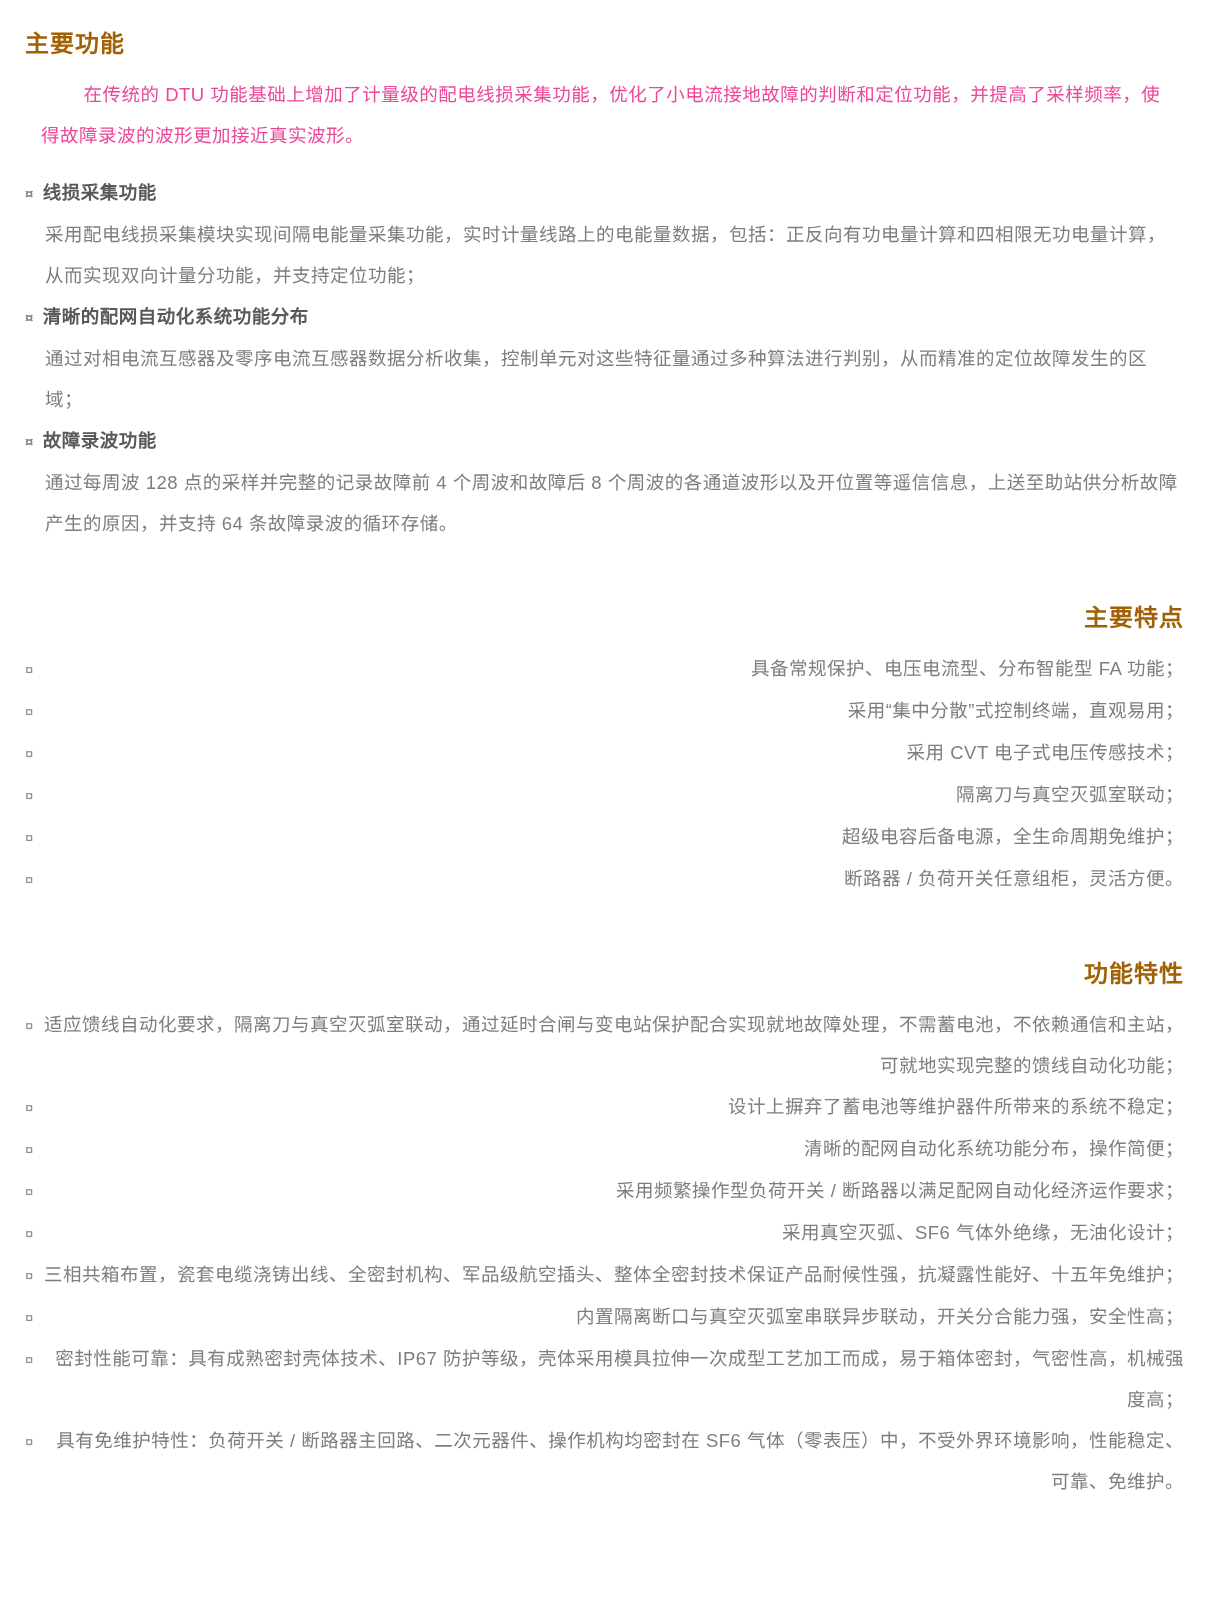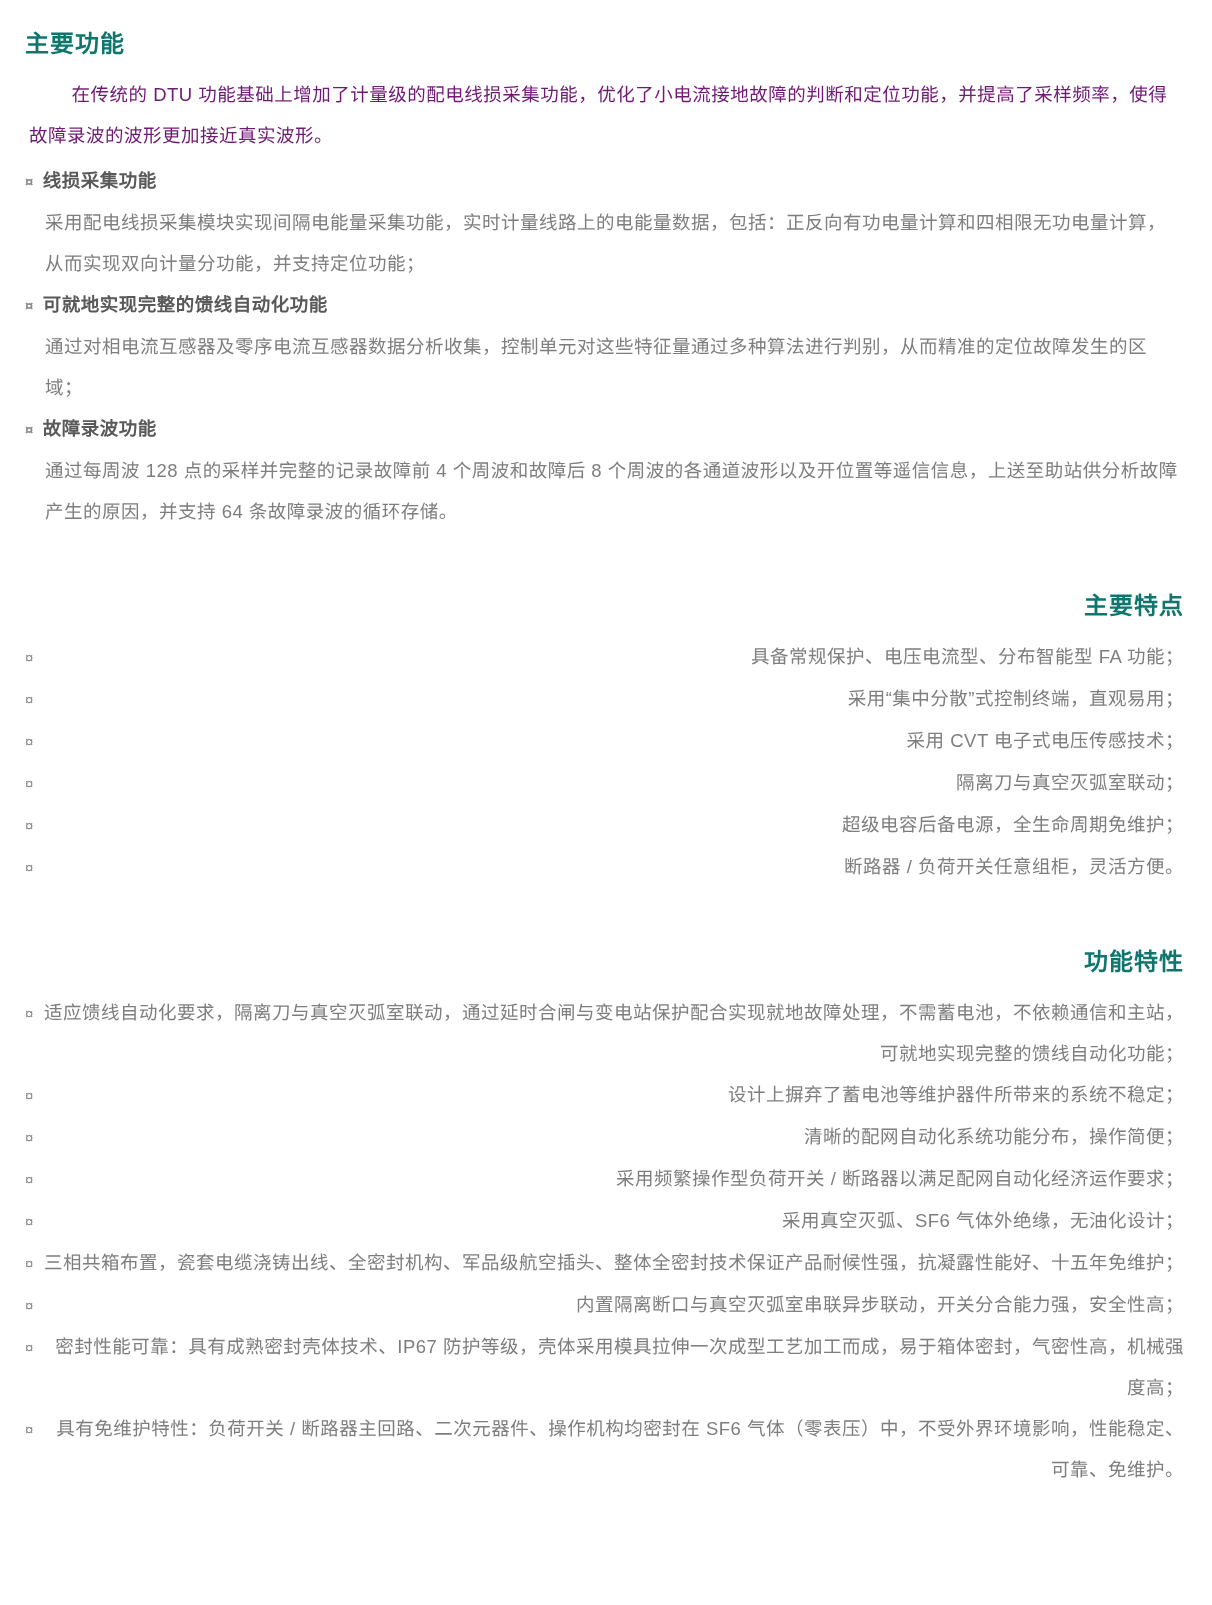--- a/index.html
+++ b/index.html
@@ -15,26 +15,26 @@
     padding: 30px 28px 12px 25px;
     box-sizing: border-box;
   }
   .section { margin: 0; }
   .section + .section { margin-top: 60px; text-align: right; }
   .section-title {
     margin: 0 0 16px 0;
     font-size: 24px;
     line-height: 28px;
     font-weight: 700;
-    color: #0f766e;
+    color: #a16207;
     letter-spacing: 1px;
   }
   .intro {
-    margin: 4px;
-    color: #701a75;
+    margin: 16px;
+    color: #ec4899;
     font-size: 18.5px;
     line-height: 41px;
     text-indent: 2.3em;
     letter-spacing: 0.5px;
   }
   .sub-item { margin: 0; }
   .sub-head {
     display: flex;
     align-items: baseline;
     gap: 9px;
@@ -91,21 +91,21 @@
       <div class="sub-head">
         <span class="marker">¤</span>
         <span class="sub-head-text">线损采集功能</span>
       </div>
       <p class="sub-body">采用配电线损采集模块实现间隔电能量采集功能，实时计量线路上的电能量数据，包括：正反向有功电量计算和四相限无功电量计算，从而实现双向计量分功能，并支持定位功能；</p>
     </div>
 
     <div class="sub-item">
       <div class="sub-head">
         <span class="marker">¤</span>
-        <span class="sub-head-text">可就地实现完整的馈线自动化功能</span>
+        <span class="sub-head-text">清晰的配网自动化系统功能分布</span>
       </div>
       <p class="sub-body">通过对相电流互感器及零序电流互感器数据分析收集，控制单元对这些特征量通过多种算法进行判别，从而精准的定位故障发生的区域；</p>
     </div>
 
     <div class="sub-item">
       <div class="sub-head">
         <span class="marker">¤</span>
         <span class="sub-head-text">故障录波功能</span>
       </div>
       <p class="sub-body">通过每周波 128 点的采样并完整的记录故障前 4 个周波和故障后 8 个周波的各通道波形以及开位置等遥信信息，上送至助站供分析故障产生的原因，并支持 64 条故障录波的循环存储。</p>

